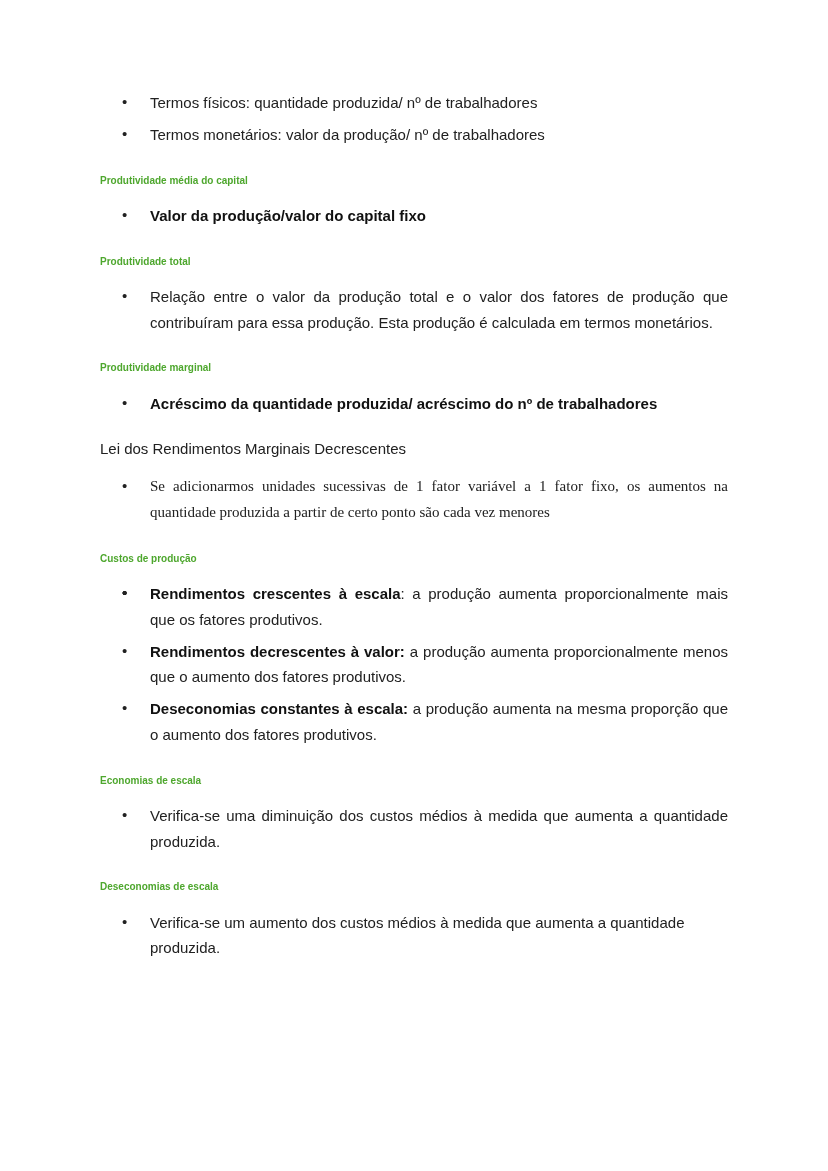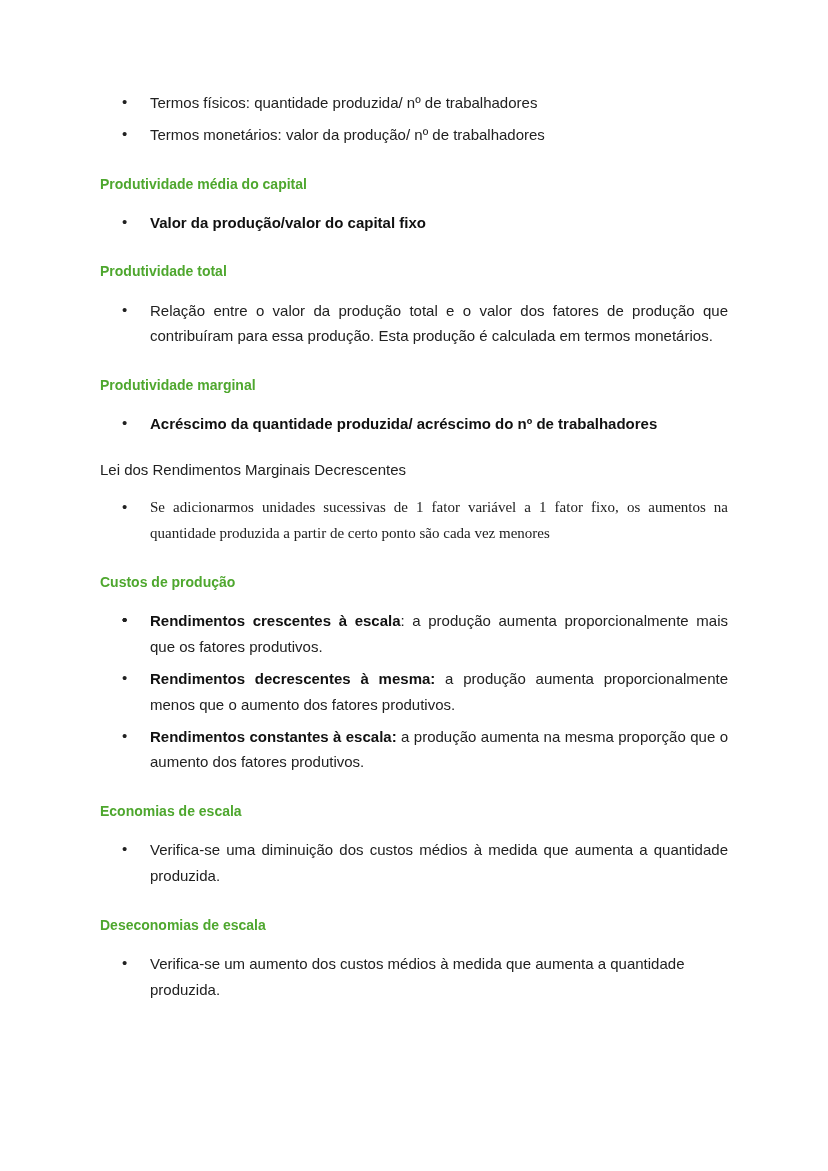--- a/index.html
+++ b/index.html
@@ -11,21 +11,21 @@
     background: #ffffff;
     padding: 90px 100px 40px 100px;
     font-family: "Liberation Sans", sans-serif;
     font-size: 15px;
     line-height: 1.72;
     color: #212121;
     overflow: hidden;
   }
   .heading {
     color: #4ea72e;
-    font-size: 14px;
+    font-size: 10px;
     font-weight: 700;
     margin: 24px 0 14px 0;
   }
   .blist {
     list-style: none;
     margin: 0 0 6px 0;
     padding: 0;
   }
   .blist li {
     position: relative;
@@ -109,25 +109,25 @@
   </ul>
 
 
   <ul class="blist">
     <li>
       <span class="marker">•</span>
       <span class="li-text justify" style="display:block;"><strong>Rendimentos crescentes à escala</strong><span>: a produção aumenta proporcionalmente mais que os fatores produtivos.</span></span>
     </li>
     <li>
       <span class="marker">•</span>
-      <span class="li-text justify" style="display:block;"><strong>Rendimentos decrescentes à mesma:</strong><span> a produção aumenta proporcionalmente menos que o aumento dos fatores produtivos.</span></span>
+      <span class="li-text justify" style="display:block;"><strong>Rendimentos decrescentes à valor:</strong><span> a produção aumenta proporcionalmente menos que o aumento dos fatores produtivos.</span></span>
     </li>
     <li>
       <span class="marker">•</span>
-      <span class="li-text justify" style="display:block;"><strong>Rendimentos constantes à escala:</strong><span> a produção aumenta na mesma proporção que o aumento dos fatores produtivos.</span></span>
+      <span class="li-text justify" style="display:block;"><strong>Deseconomias constantes à escala:</strong><span> a produção aumenta na mesma proporção que o aumento dos fatores produtivos.</span></span>
     </li>
   </ul>
 
   <h2 class="heading">Economias de escala</h2>
 
   <ul class="blist">
     <li>
       <span class="marker">•</span>
       <span class="li-text justify" style="display:block;"><strong></strong><span>Verifica-se uma diminuição dos custos médios à medida que aumenta a quantidade produzida.</span></span>
     </li>

